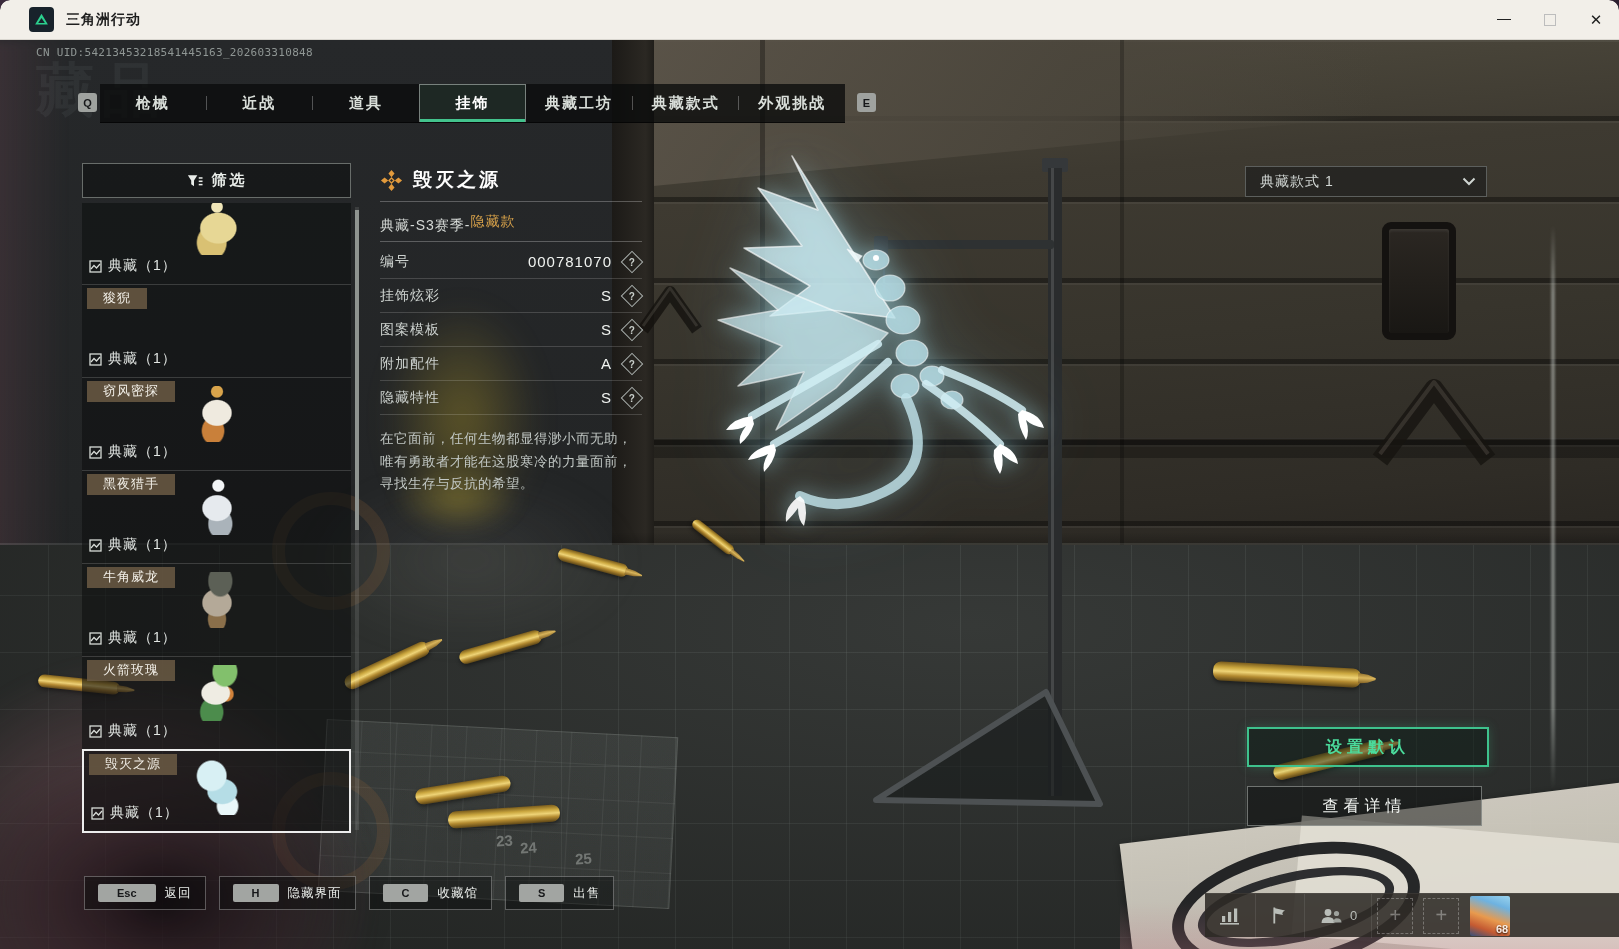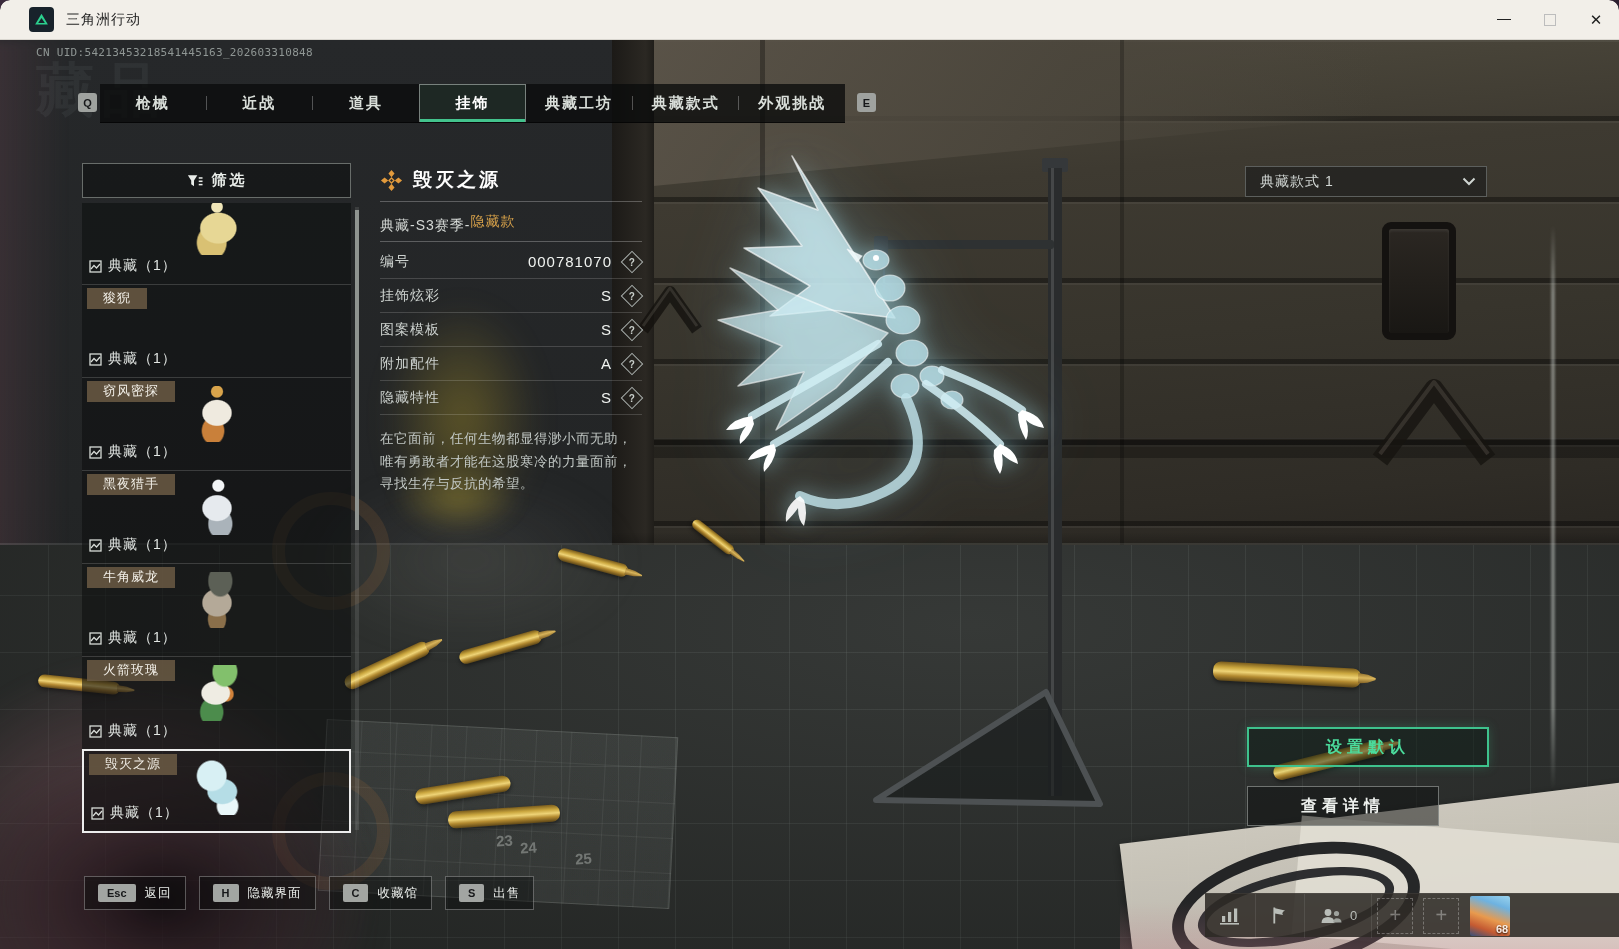--- a/index.html
+++ b/index.html
@@ -2,21 +2,21 @@
 <html><head>
 <meta charset="utf-8">
 <style>
   html,body{margin:0;padding:0;background:linear-gradient(135deg,#3a2a3c,#241b2a);}
   *{box-sizing:border-box;}
   .app{position:relative;width:1619px;height:949px;overflow:hidden;font-family:"Liberation Sans","DejaVu Sans",sans-serif;border-radius:10px 10px 0 0;}
 
   
   .titlebar{position:absolute;left:0;top:0;width:100%;height:40px;background:#f2efe9;border-bottom:1px solid #d9d6cf;display:flex;align-items:center;border-radius:10px 10px 0 0;z-index:50;}
   .app-logo{width:25px;height:25px;margin-left:29px;border-radius:4px;background:#18222b;display:flex;align-items:center;justify-content:center;}
-  .app-title{margin-left:12px;font-size:14px;color:#1f1f1f;letter-spacing:1px;}
+  .app-title{margin-left:12px;font-size:14px;color:#1f1f1f;letter-spacing:1px;font-weight:bold;}
   .win-controls{margin-left:auto;display:flex;align-items:center;height:100%;}
   .win-btn{width:46px;height:100%;display:flex;align-items:center;justify-content:center;color:#1a1a1a;font-size:15px;cursor:default;}
   .win-max-box{width:12px;height:12px;border:1.6px solid #bdbdbd;}
   .win-min-bar{width:14px;height:0;border-top:1.8px solid #222;}
 
   
   .viewport{position:absolute;left:0;top:40px;width:1619px;height:909px;overflow:hidden;background:linear-gradient(180deg,#26282a 0%,#232526 50%,#1e2021 100%);}
   .scene *{position:absolute;}
   .crate{left:612px;top:0;width:1007px;height:522px;
     background:linear-gradient(175deg,#524c42 0%,#474338 14%,#3e3a31 28%,#37342c 56%,#2f2c26 84%,#272420 100%);}
@@ -116,26 +116,26 @@
   .d-row .val{margin-left:auto;margin-right:12px;font-size:15px;color:#f0f3f0;letter-spacing:1px;}
   .q-icon{width:16px;height:16px;border:1px solid #a9afac;transform:rotate(45deg);display:flex;align-items:center;justify-content:center;cursor:pointer;flex:0 0 auto;margin-right:2px;}
   .q-icon span{transform:rotate(-45deg);font-size:10px;color:#c9cfcb;font-weight:bold;}
   .d-desc{margin-top:13px;width:256px;font-size:13.5px;color:#c2c8c5;line-height:1.68;letter-spacing:.5px;}
 
   
   .style-dd{left:1245px;top:126px;width:242px;height:31px;border:1px solid rgba(128,134,132,.6);background:rgba(18,20,22,.5);display:flex;align-items:center;cursor:pointer;}
   .style-dd .txt{margin-left:14px;font-size:14px;color:#d3d8d5;letter-spacing:1px;}
   .style-dd svg{margin-left:auto;margin-right:10px;}
   .btn-green{left:1247px;top:687px;width:242px;height:40px;border:2px solid #3ec28d;background:rgba(8,26,20,.45);color:#4bdb9c;font-size:16px;font-weight:bold;letter-spacing:5px;display:flex;align-items:center;justify-content:center;cursor:pointer;box-shadow:0 0 10px rgba(62,194,141,.25);}
-  .btn-plain{left:1247px;top:746px;width:192px;height:40px;border:1px solid rgba(156,162,158,.65);background:rgba(14,16,16,.5);color:#eef1ee;font-size:16px;font-weight:bold;letter-spacing:5px;display:flex;align-items:center;justify-content:center;cursor:pointer;}
+  .btn-plain{left:1247px;top:746px;width:235px;height:40px;border:1px solid rgba(156,162,158,.65);background:rgba(14,16,16,.5);color:#eef1ee;font-size:16px;font-weight:normal;letter-spacing:5px;display:flex;align-items:center;justify-content:center;cursor:pointer;}
 
   
   .hotkeys{left:84px;top:836px;display:flex;gap:13px;}
   .hk{height:34px;border:1px solid rgba(255,255,255,.30);background:rgba(8,10,10,.42);display:flex;align-items:center;gap:9px;padding:0 13px;cursor:pointer;}
-  .hk .cap{min-width:22px;height:18px;padding:0 9px;border-radius:2px;background:#a2a5a2;color:#17181a;font-size:11px;font-weight:bold;display:flex;align-items:center;justify-content:center;}
+  .hk .cap{min-width:22px;height:18px;padding:0 19px;border-radius:2px;background:#a2a5a2;color:#17181a;font-size:11px;font-weight:bold;display:flex;align-items:center;justify-content:center;}
   .hk .lab{font-size:12.5px;color:#e8ebe8;letter-spacing:1px;}
 
   
   .statusbar{left:1205px;top:853px;width:414px;height:44px;background:rgba(45,42,37,.88);border-top:1px solid rgba(255,255,255,.06);display:flex;align-items:center;z-index:6;}
   .st-cell{height:44px;display:flex;align-items:center;justify-content:center;padding:0 14px;cursor:pointer;}
   .st-cell.bord{border-right:1px solid rgba(255,255,255,.09);}
   .st-count{margin-left:5px;font-size:13px;color:#b9bdb8;}
   .dashbox{width:36px;height:36px;border:1px dashed rgba(255,255,255,.28);color:rgba(255,255,255,.35);font-size:20px;display:flex;align-items:center;justify-content:center;margin:0 5px;cursor:pointer;}
   .avatar{width:40px;height:40px;margin:0 6px;border-radius:2px;position:relative;cursor:pointer;
     background:linear-gradient(200deg,#9ad4ee 0%,#6eb2e0 25%,#e89a4e 55%,#c45a32 78%,#35507c 100%);}

